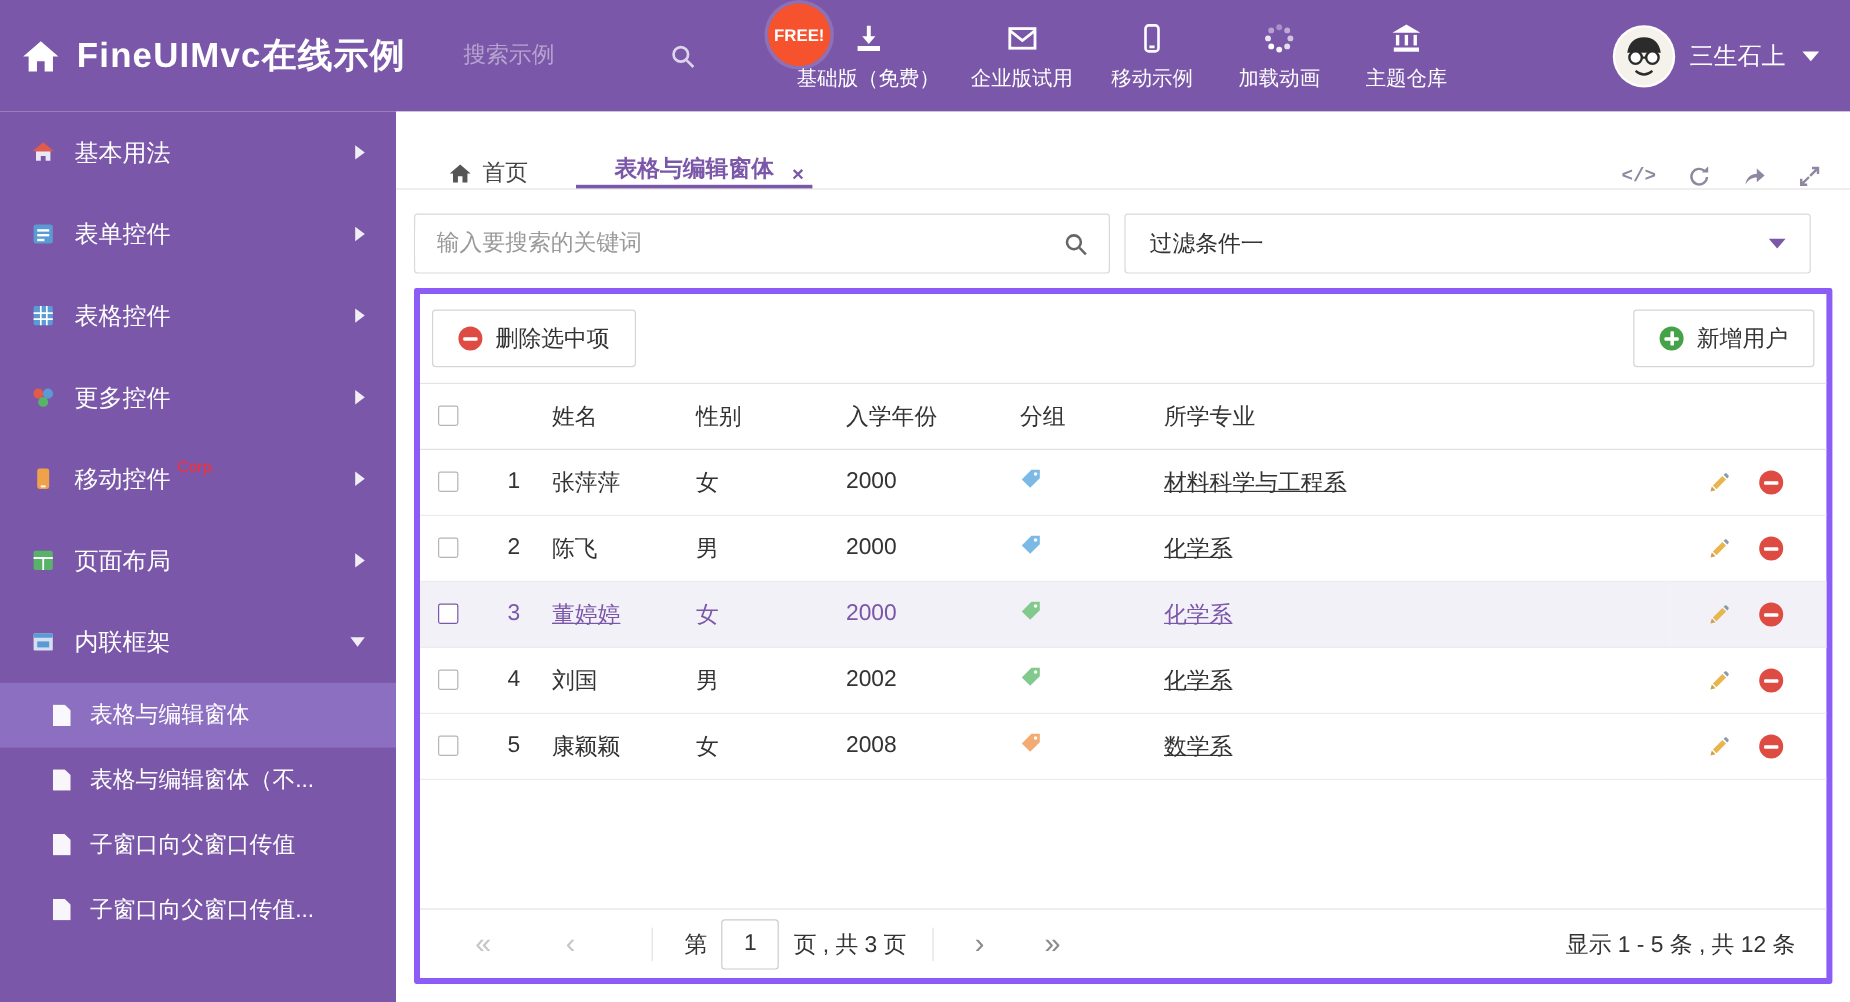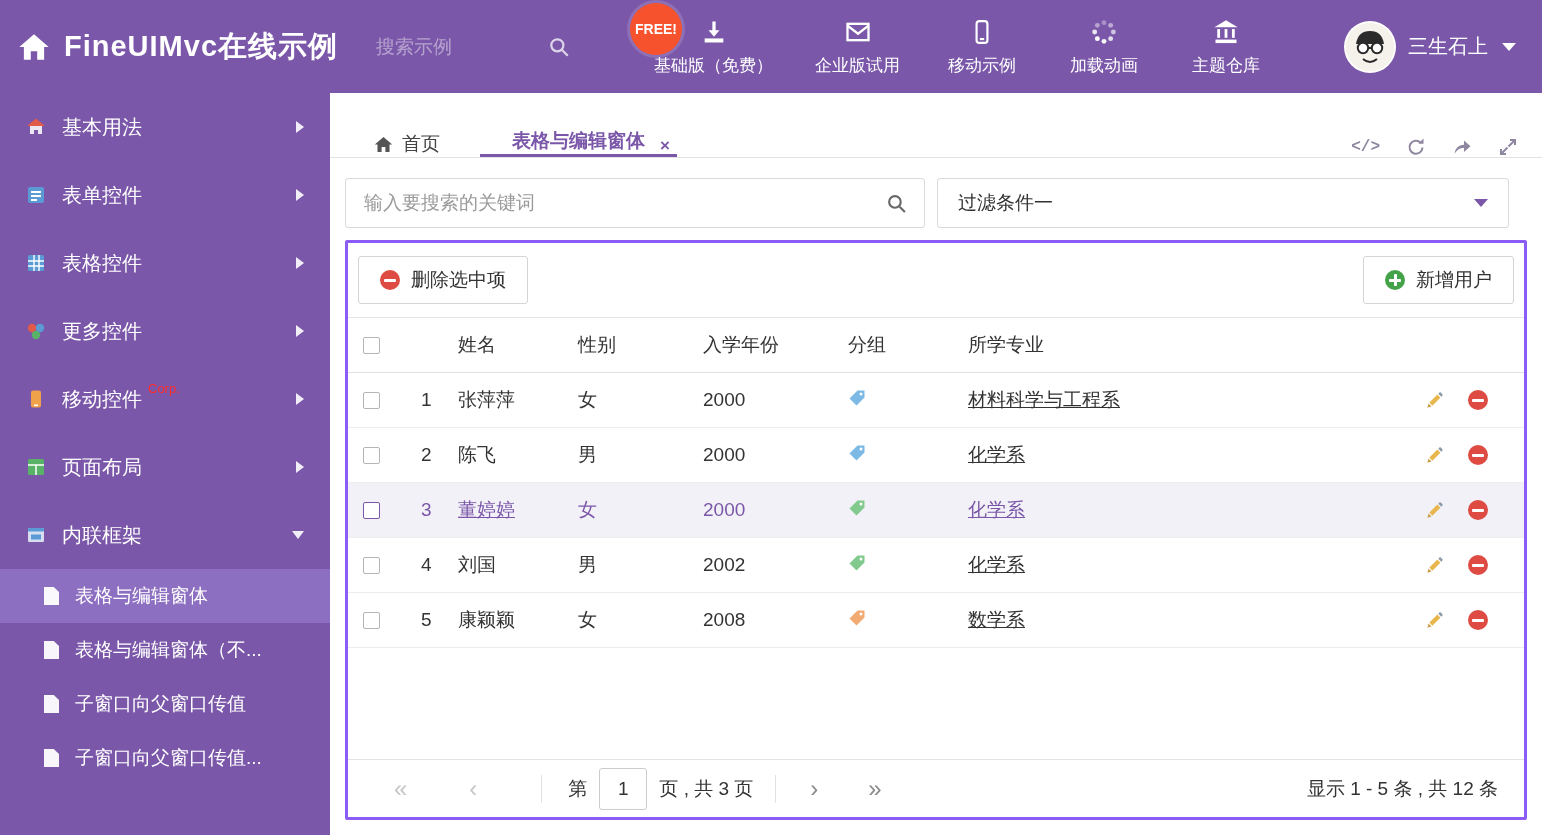--- a/index.html
+++ b/index.html
@@ -17,25 +17,25 @@
   }
   *{box-sizing:border-box;margin:0;padding:0;}
   body{font-family:"Liberation Sans","DejaVu Sans",sans-serif;background:#fff;}
   .app{width:1542px;height:835px;overflow:hidden;display:flex;flex-direction:column;background:#fff;}
 
   
   .topbar{height:93px;background:var(--brand-purple);display:flex;align-items:center;color:#fff;flex:0 0 auto;}
   .brand{display:flex;align-items:center;padding-left:18px;}
   .brand .bicon{width:32px;height:32px;margin-right:14px;display:inline-flex;}
   .brand h1{font-size:29px;font-weight:bold;color:#fff;letter-spacing:1px;white-space:nowrap;}
-  .hsearch{display:flex;align-items:flex-start;margin-left:38px;width:212px;}
+  .hsearch{display:flex;align-items:flex-start;margin-left:48px;width:212px;}
   .hsearch input{background:transparent;border:none;outline:none;color:#fff;font-size:19px;width:160px;font-family:inherit;}
   .hsearch input::placeholder{color:rgba(255,255,255,.45);}
   .hsearch .mag{width:22px;height:22px;color:rgba(255,255,255,.75);margin-left:12px;}
-  .hnav{display:flex;margin-left:66px;gap:42px;}
+  .hnav{display:flex;margin-left:66px;gap:26px;}
   .hnav-item{display:flex;flex-direction:column;align-items:center;gap:7px;position:relative;cursor:pointer;min-width:80px;}
   .hnav-item .nicon{height:30px;display:flex;align-items:center;}
   .hnav-item .nlabel{font-size:17px;color:#fff;white-space:nowrap;}
   .free-badge{position:absolute;top:-14px;left:-24px;width:52px;height:52px;border-radius:50%;background:var(--free-badge);color:#fff;font-weight:bold;font-size:14px;display:flex;align-items:center;justify-content:center;box-shadow:0 0 0 3px rgba(255,255,255,.15);}
   .huser{margin-left:auto;display:flex;align-items:center;padding-right:26px;gap:12px;}
   .avatar{width:52px;height:52px;border-radius:50%;background:#f3f0ea;border:2px solid rgba(255,255,255,.9);overflow:hidden;flex:0 0 auto;}
   .huser .uname{font-size:20px;color:#fff;white-space:nowrap;}
   .caret-down-w{width:0;height:0;border-left:7px solid transparent;border-right:7px solid transparent;border-top:8px solid #fff;margin-left:2px;}
 
   
@@ -66,21 +66,21 @@
 
   .filter-row{display:flex;gap:12px;padding:20px 33px 12px 15px;flex:0 0 auto;}
   .search-box{flex:0 0 580px;height:50px;border:1px solid #d9d9d9;border-radius:3px;display:flex;align-items:center;background:#fff;}
   .search-box input{flex:1;border:none;outline:none;font-size:19px;padding:0 18px;color:#333;font-family:inherit;}
   .search-box input::placeholder{color:#9a9a9a;}
   .search-btn{width:56px;height:100%;background:transparent;border:none;display:flex;align-items:center;justify-content:center;color:#666;cursor:pointer;}
   .search-btn svg{width:21px;height:21px;}
   .dropdown{flex:1;height:50px;border:1px solid #d9d9d9;border-radius:3px;display:flex;align-items:center;padding:0 20px;font-size:19px;color:#333;cursor:pointer;background:#fff;}
   .dd-caret{margin-left:auto;width:0;height:0;border-left:7px solid transparent;border-right:7px solid transparent;border-top:8px solid var(--brand-purple);}
 
-  .panel{margin:0 15px 15px 15px;border:3px solid #8b5cf6;border-radius:2px;flex:1;display:flex;flex-direction:column;min-height:0;background:#fff;}
+  .panel{margin:0 15px 15px 15px;border:5px solid #8b5cf6;border-radius:2px;flex:1;display:flex;flex-direction:column;min-height:0;background:#fff;}
   .toolbar{padding:13px 10px;display:flex;flex:0 0 auto;}
   .btn{height:48px;border:1px solid #d5d5d5;border-radius:3px;background:#fff;font-size:19px;color:#333;display:inline-flex;align-items:center;gap:11px;padding:0 21px;cursor:pointer;font-family:inherit;}
   .btn.right{margin-left:auto;}
   .ico-circle-minus{width:20px;height:20px;border-radius:50%;background:var(--accent-red);position:relative;flex:0 0 auto;}
   .ico-circle-minus::after{content:"";position:absolute;left:4px;right:4px;top:8.5px;height:3px;background:#fff;border-radius:1px;}
   .ico-circle-plus{width:20px;height:20px;border-radius:50%;background:var(--accent-green);position:relative;flex:0 0 auto;}
   .ico-circle-plus::after{content:"";position:absolute;left:4px;right:4px;top:8.5px;height:3px;background:#fff;border-radius:1px;}
   .ico-circle-plus::before{content:"";position:absolute;top:4px;bottom:4px;left:8.5px;width:3px;background:#fff;border-radius:1px;}
 
   table.grid{width:100%;border-collapse:collapse;table-layout:fixed;font-size:19px;color:#333;flex:0 0 auto;}

